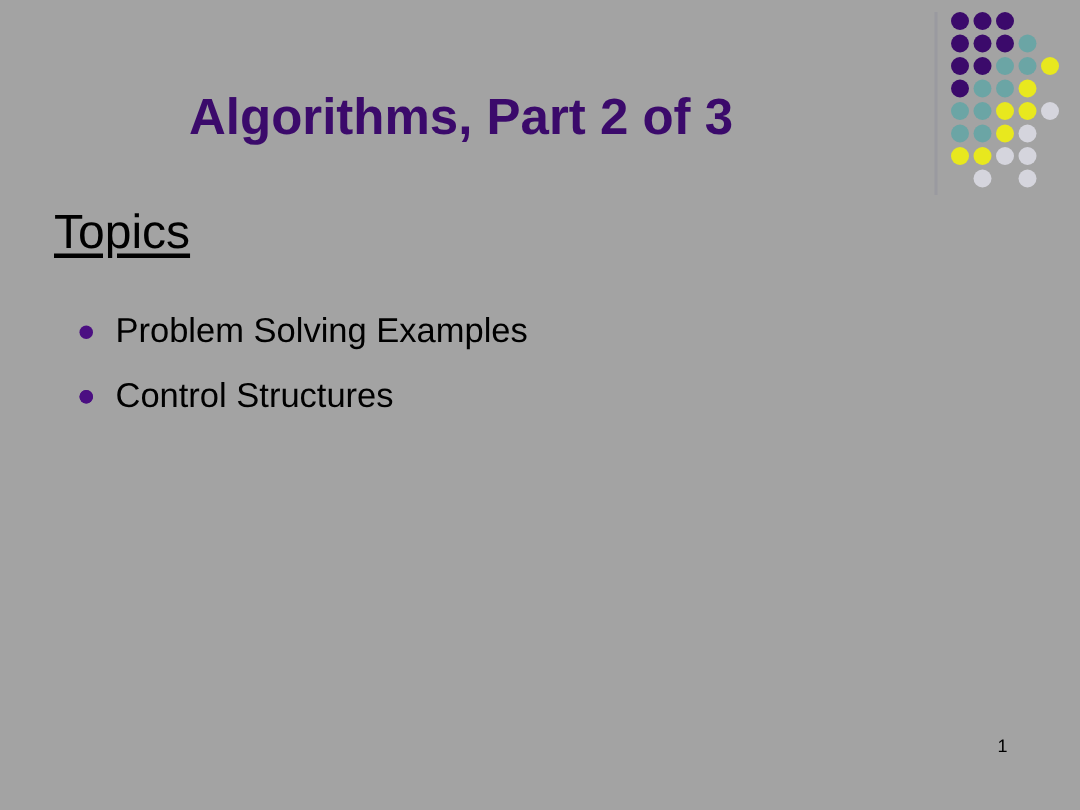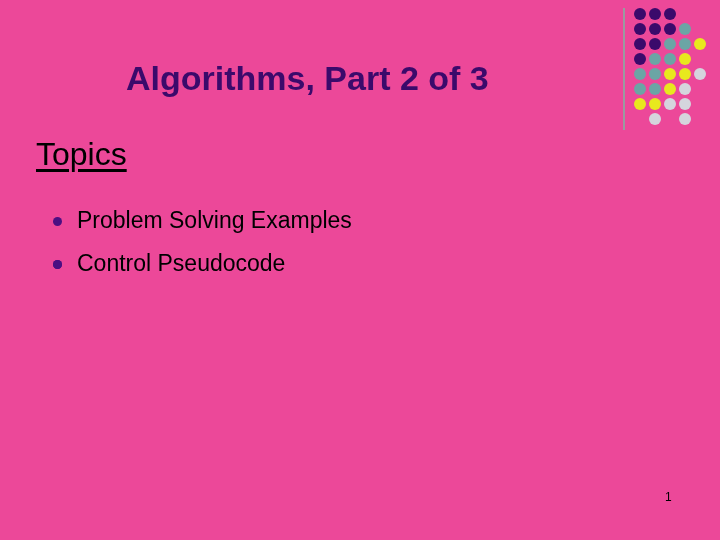--- a/index.html
+++ b/index.html
@@ -4,21 +4,21 @@
 <style>
   html, body {
     margin: 0;
     padding: 0;
     background: #ffffff;
   }
   #slide {
     position: relative;
     width: 720px;
     height: 540px;
-    background: #ec4899;
+    background: #a3a3a3;
     overflow: hidden;
     font-family: "Liberation Sans", sans-serif;
   }
 
   
   #slide-title {
     position: absolute;
     left: 126px;
     top: 36px;
     font-size: 34px;
@@ -145,18 +145,18 @@
       <span class="dot" style="left: 45px; top: 90px; background: rgb(213, 213, 221);"></span>
       <span class="dot" style="left: 15px; top: 105px; background: rgb(213, 213, 221);"></span>
       <span class="dot" style="left: 45px; top: 105px; background: rgb(213, 213, 221);"></span>
     </div>
 
   <div id="topics-heading">Topics</div>
 
   <ul id="bullet-list">
       <li class="bullet-item"><span class="bullet-marker" style="background: rgb(75, 15, 130);"></span><span>Problem Solving Examples</span></li>
       <li class="bullet-item"><span class="bullet-marker" style="background: rgb(75, 15, 130);"></span></li>
-      <li class="bullet-item"><span class="bullet-marker" style="background: rgb(75, 15, 130);"></span><span>Control Pseudocode</span></li>
+      <li class="bullet-item"><span class="bullet-marker" style="background: rgb(75, 15, 130);"></span><span>Control Structures</span></li>
     </ul>
 
   <div id="page-number">1</div>
 
 </div>
 
 </body></html>

